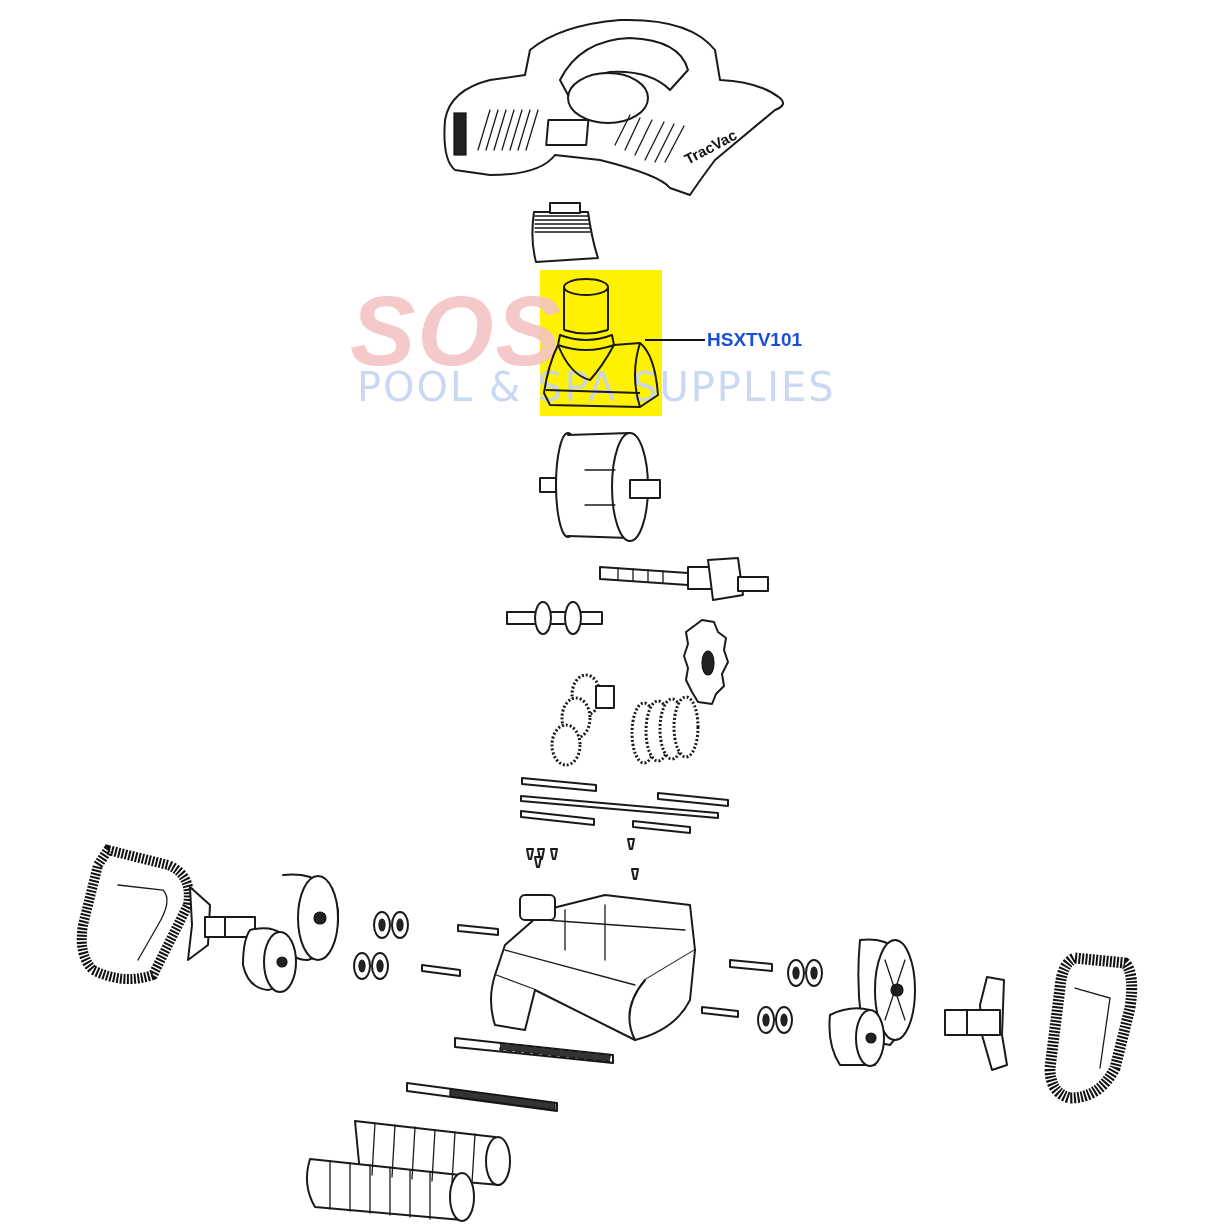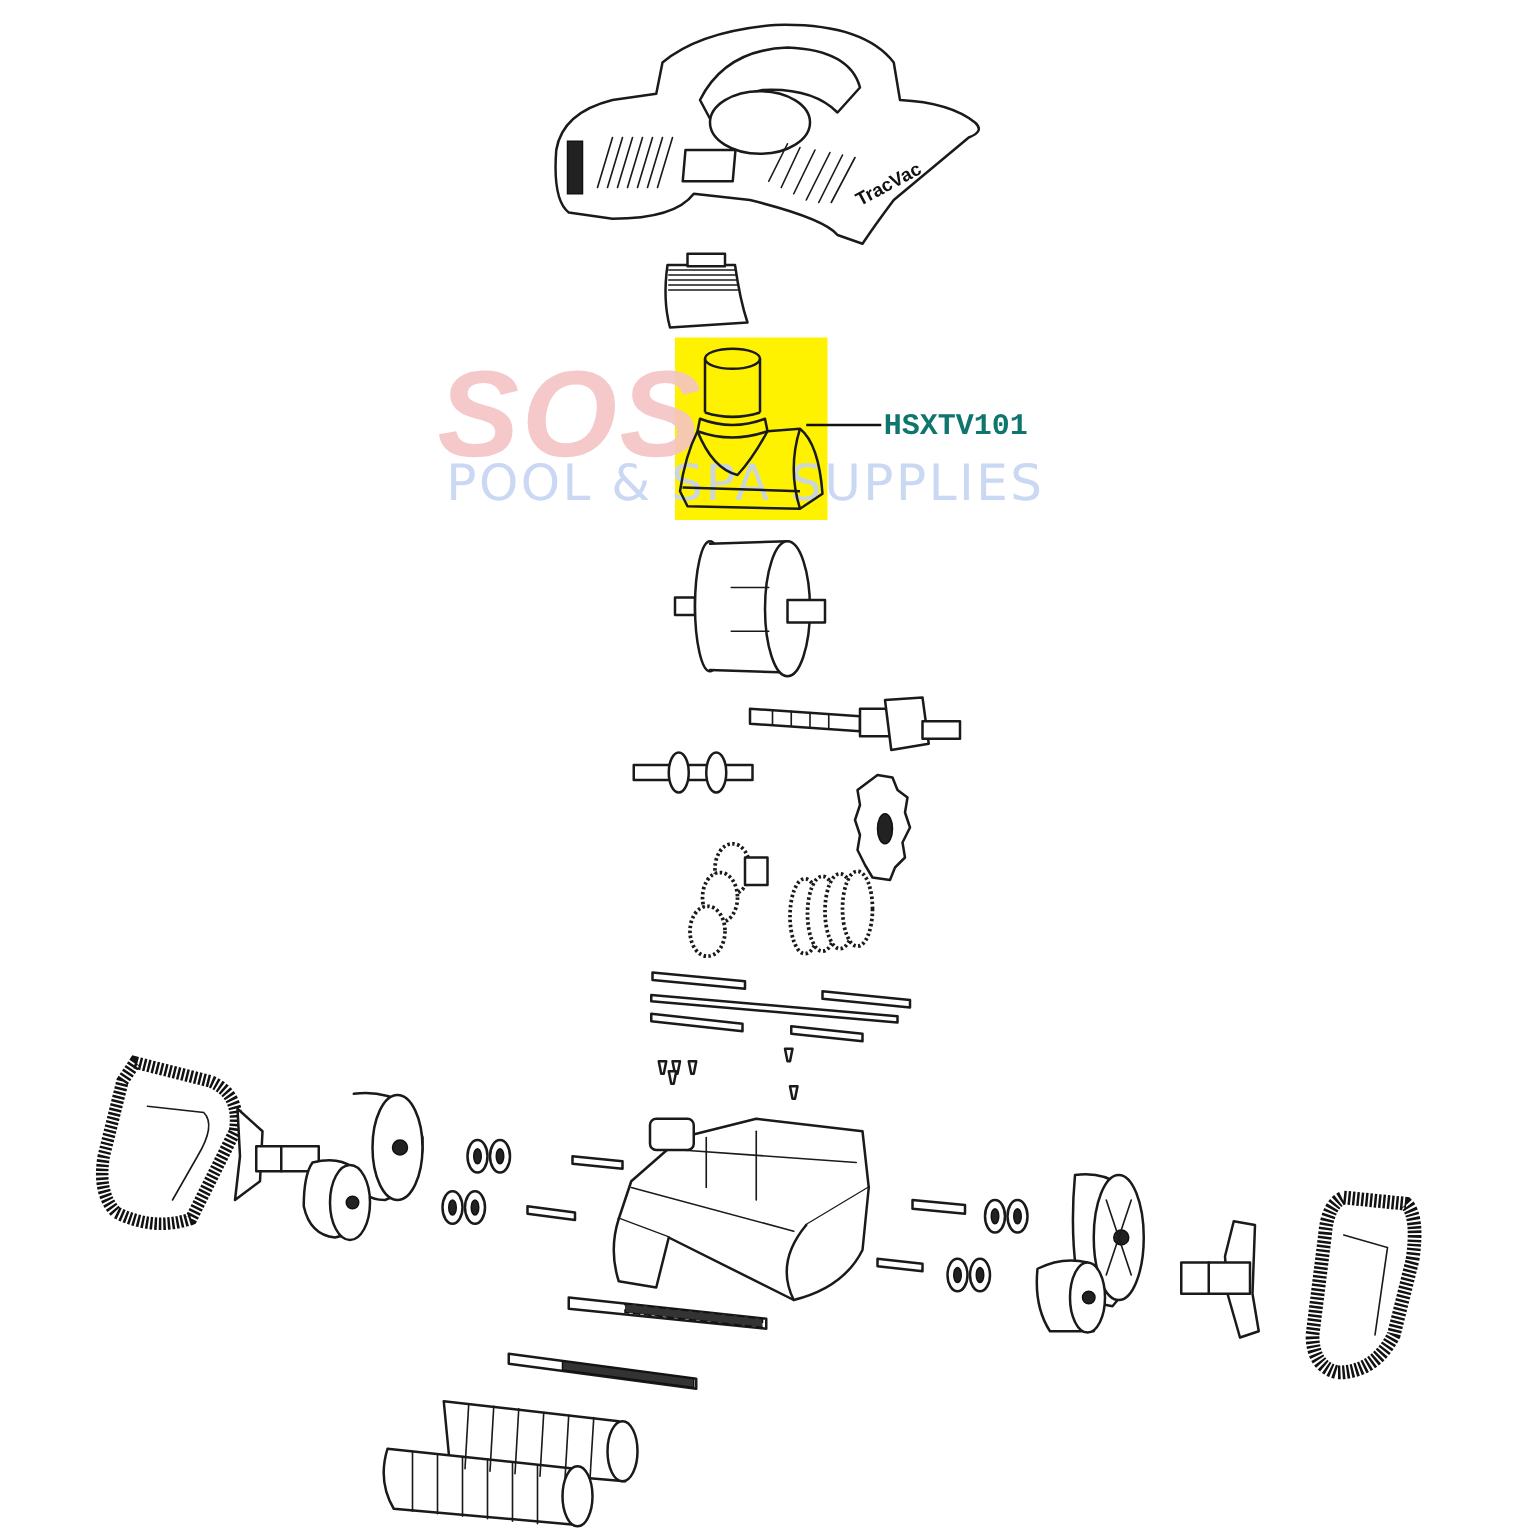--- a/index.html
+++ b/index.html
@@ -7,21 +7,21 @@
   .canvas { position: absolute; left: 0; top: 0; width: 1229px; height: 1229px; }
   .part { position: absolute; }
   svg { display: block; overflow: visible; }
   .ln { fill: #ffffff; stroke: #1a1a1a; stroke-width: 2; stroke-linejoin: round; stroke-linecap: round; }
   .ln-thin { fill: none; stroke: #1a1a1a; stroke-width: 1.3; stroke-linecap: round; }
   .dk { fill: #222; stroke: #111; stroke-width: 1.2; }
   .highlight { position: absolute; background: #fff200; }
   .wm-sos { position: absolute; font-family: "Liberation Sans", sans-serif; font-weight: bold; font-style: italic; font-size: 98px; letter-spacing: 2px; line-height: 1; white-space: nowrap; }
   .wm-sub { position: absolute; font-family: "DejaVu Sans", sans-serif; font-size: 40px; letter-spacing: 2px; line-height: 1; white-space: nowrap; }
   .callout-line { position: absolute; height: 2px; background: #111; }
-  .callout-label { position: absolute; font-family: Liberation Mono, monospace; font-weight: bold; font-size: 24px; color: #0f766e; line-height: 1; white-space: nowrap; }
+  .callout-label { position: absolute; font-family: Liberation Sans, sans-serif; font-weight: bold; font-size: 19px; color: #1d4ed8; line-height: 1; white-space: nowrap; }
 </style>
 </head>
 <body>
 
 <div class="canvas">
 
   <div class="highlight" style="left:540px; top:270px; width:122px; height:146px;"></div>
 
   <div class="wm-sos" style="left:350px; top:282px; color:#f4c4c4; opacity:0.9;">SOS</div>
   <div class="wm-sub" style="left:357px; top:367px; color:#c6d4f2; opacity:0.9;">POOL &amp; SPA SUPPLIES</div>

